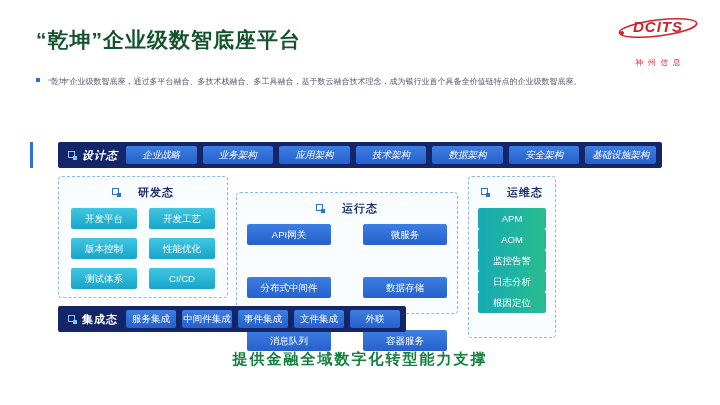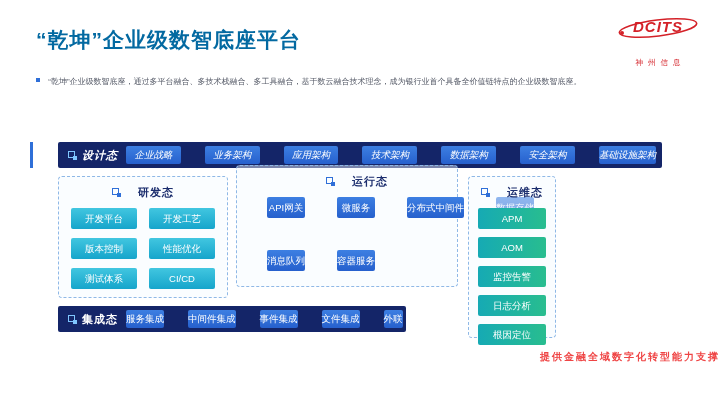--- a/index.html
+++ b/index.html
@@ -1,19 +1,19 @@
 <!DOCTYPE html>
 <html><head>
 <meta charset="utf-8">
 <style>
   html,body{margin:0;padding:0;background:#e8e8e8;}
   .slide{position:relative;width:720px;height:405px;background:#ffffff;overflow:hidden;
          font-family:"Liberation Sans","DejaVu Sans",sans-serif;}
 
-  .title{position:absolute;left:36px;top:26px;font-size:21px;font-weight:bold;color:#0369a1;letter-spacing:1px;}
+  .title{position:absolute;left:36px;top:26px;font-size:21px;font-weight:bold;color:#14532d;letter-spacing:1px;}
 
   
   .logo{position:absolute;right:20px;top:16px;text-align:center;}
   .logo-top{position:relative;width:84px;height:24px;}
   .logo-swoosh{position:absolute;left:0;top:0;}
   .logo-brand{position:absolute;left:0;top:2px;width:84px;text-align:center;color:#d42128;
               font-weight:bold;font-style:italic;font-size:15px;letter-spacing:1px;}
   .logo-sub{color:#d42128;font-size:7.5px;letter-spacing:5px;margin-top:18px;padding-left:5px;}
 
   
@@ -22,55 +22,55 @@
 
   .accent{position:absolute;left:30px;top:142px;width:3px;height:26px;background:#2f6fd8;}
 
   
   .bar{position:absolute;display:flex;align-items:center;background:#142568;border-radius:2px;
        padding:0 6px 0 10px;box-sizing:border-box;}
   .bar.design{left:58px;top:142px;width:604px;height:26px;font-style:italic;}
   .bar.integration{left:58px;top:306px;width:348px;height:26px;}
   .bar-label{display:flex;align-items:center;flex:0 0 auto;color:#ffffff;font-size:11px;font-weight:bold;
              margin-right:8px;letter-spacing:1px;}
-  .bar-items{flex:1;display:flex;gap:24px;}
+  .bar-items{flex:1;display:flex;gap:6px;}
 
   .btn{display:flex;align-items:center;justify-content:center;color:#ffffff;font-size:9.5px;
        border-radius:2px;height:18px;line-height:1;white-space:nowrap;}
   .bar .btn{flex:1;}
   .btn.blue{background:linear-gradient(180deg,#3d7fe2,#2660cd);}
   .btn.cyan{background:linear-gradient(180deg,#41c6e0,#16a5cb);}
   .btn.teal{background:linear-gradient(90deg,#16aab4,#28bd8f);}
 
   
   .box{position:absolute;border:1px dashed #8fb8e6;border-radius:4px;background:rgba(244,250,255,0.45);
        box-sizing:border-box;}
   .box-header{display:flex;align-items:center;justify-content:center;gap:16px;font-size:11px;font-weight:bold;
               color:#1c2e6e;margin:8px 0 8px 0;letter-spacing:1px;}
   .dev-box{left:58px;top:176px;width:170px;height:122px;}
-  .runtime-box{left:236px;top:165px;width:222px;height:122px;padding-left:20px;}
+  .runtime-box{left:236px;top:192px;width:222px;height:122px;}
   .ops-box{left:468px;top:176px;width:88px;height:162px;}
   .dr-box{left:564px;top:176px;width:98px;height:162px;}
 
   .grid2{display:grid;grid-template-columns:1fr 1fr;column-gap:12px;row-gap:9px;padding:0 12px;}
-  .grid3{display:grid;grid-template-columns:1fr 1fr 1fr 1fr;column-gap:8px;row-gap:9px;padding:0 10px;gap:32px;}
+  .grid3{display:grid;grid-template-columns:1fr 1fr;column-gap:8px;row-gap:9px;padding:0 10px;gap:32px;}
   .grid2 .btn,.grid3 .btn{height:21px;}
   .span-mid{grid-column:2;}
-  .vstack{display:flex;flex-direction:column;gap:8px;padding:0 9px;}
+  .vstack{display:flex;flex-direction:column;gap:0;padding:0 9px;}
   .vstack .btn{height:21px;}
 
   
   .sq-icon{display:inline-block;width:9px;height:9px;position:relative;margin-right:5px;}
   .sq-icon::before{content:"";position:absolute;left:0;top:0;width:5px;height:5px;border:1px solid currentColor;}
   .sq-icon::after{content:"";position:absolute;right:0;bottom:0;width:4px;height:4px;background:currentColor;}
   .bar-label .sq-icon{color:#7fc6ff;}
   .box-header .sq-icon{color:#2f6fd8;margin-right:1px;}
 
-  .footer{position:absolute;left:0;top:350px;width:100%;text-align:right;font-size:10px;font-weight:bold;
-          color:#ef4444;letter-spacing:2px;}
+  .footer{position:absolute;left:0;top:350px;width:100%;text-align:center;font-size:15px;font-weight:bold;
+          color:#15803d;letter-spacing:2px;}
 </style>
 </head>
 <body>
 
 <div class="slide">
 
   <div class="title">“乾坤”企业级数智底座平台</div>
 
   <div class="logo">
     <div class="logo-top">

